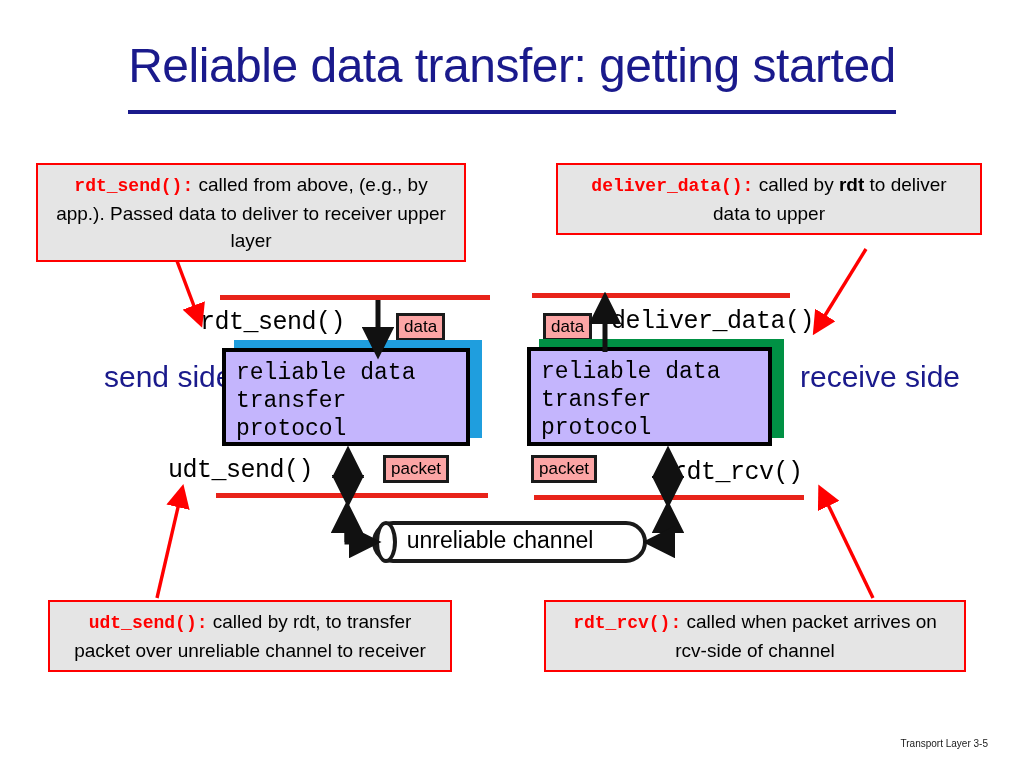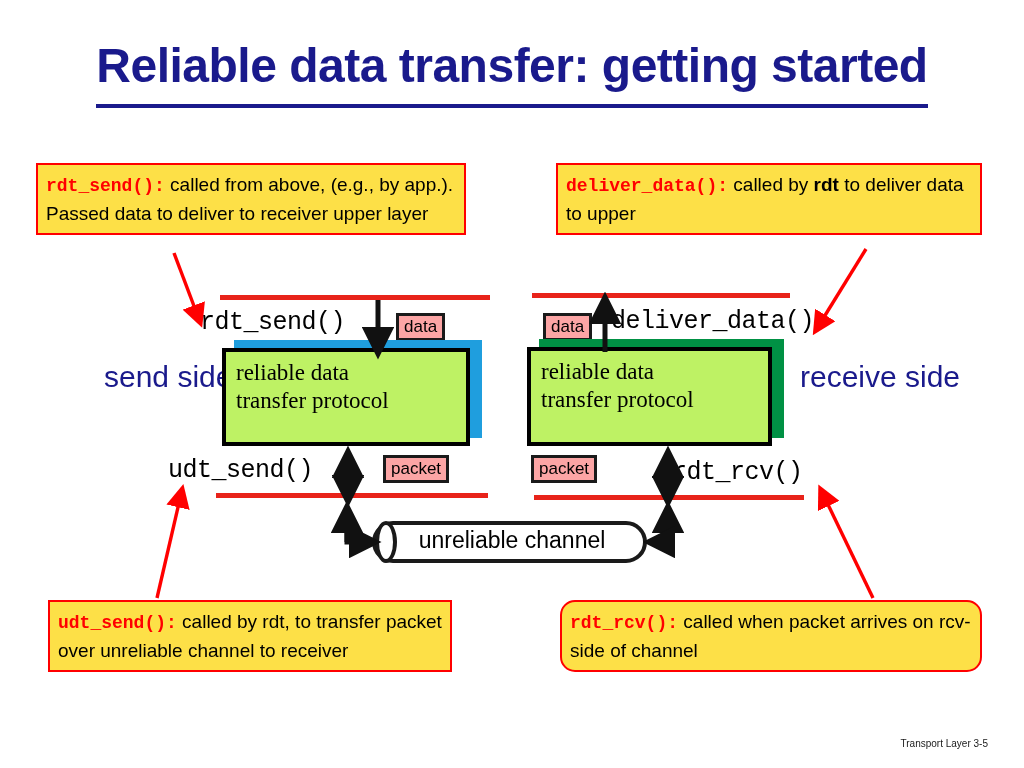--- a/index.html
+++ b/index.html
@@ -24,50 +24,49 @@
     text-align: center;
     color: #1a1a8c;
     font-family: "Liberation Sans", sans-serif;
     font-size: 48px;
     font-weight: 400;
     letter-spacing: -0.5px;
     white-space: nowrap;
   }
   #title .tu {
     border-bottom: 4px solid #1a1a8c;
-    padding-bottom: 12px;
-    font-weight: bold;
+    padding-bottom: 18px;
   }
 
   
   .callout {
     position: absolute;
     border: 2px solid #ff0000;
-    background: #fde047;
-    box-sizing: border-box;
-    text-align: left;
+    background: #e5e5e5;
+    box-sizing: border-box;
+    text-align: center;
     color: #000000;
     font-family: "Liberation Sans", sans-serif;
     font-size: 19px;
     line-height: 27px;
-    padding: 6px 8px;
+    padding: 6px 16px;
     z-index: 6;
   }
   .callout .fn {
     color: #ff0000;
     font-family: "Liberation Mono", monospace;
     font-weight: bold;
     font-size: 18px;
   }
   .callout b { font-weight: bold; }
 
   #callout-rdt-send  { left: 36px;  top: 163px; width: 430px; }
   #callout-deliver   { left: 556px; top: 163px; width: 426px; }
   #callout-udt-send  { left: 48px;  top: 600px; width: 404px; }
-  #callout-rdt-rcv   { left: 560px; top: 600px; width: 422px; border-radius: 15px; }
+  #callout-rdt-rcv   { left: 544px; top: 600px; width: 422px; }
 
   
   .side-label {
     position: absolute;
     color: #1a1a8c;
     font-family: "Liberation Sans", sans-serif;
     font-size: 30px;
     line-height: 38px;
     text-align: center;
     white-space: nowrap;
@@ -124,23 +123,23 @@
     left: 12px; top: -8px;
     width: 100%; height: 100%;
     box-sizing: border-box;
   }
   .proto-box {
     position: absolute;
     left: 0; top: 0;
     width: 100%; height: 100%;
     box-sizing: border-box;
     border: 4px solid #000000;
-    background: #bef264;
-    color: #000000;
-    font-family: Liberation Serif, serif;
+    background: #c4b5fd;
+    color: #000000;
+    font-family: Liberation Mono, monospace;
     font-size: 23px;
     line-height: 28px;
     padding: 7px 0 0 10px;
   }
   #proto-left  { left: 222px; top: 348px; width: 248px; height: 98px; }
   #proto-right { left: 527px; top: 347px; width: 245px; height: 99px; }
   #proto-left  .proto-shadow { background: #1f9ede; }
   #proto-right .proto-shadow { background: #009144; }
 
   
@@ -157,21 +156,21 @@
     position: absolute;
     left: 375px; top: 521px;
     width: 22px; height: 42px;
     border: 4px solid #1a1a1a;
     border-radius: 50%;
     background: #ffffff;
     box-sizing: border-box;
   }
   #channel-label {
     position: absolute;
-    left: 392px; top: 527px;
+    left: 380px; top: 527px;
     width: 240px;
     text-align: center;
     font-family: "Liberation Sans", sans-serif;
     font-size: 23px;
     color: #000000;
     white-space: nowrap;
   }
 
   
   #arrows {

